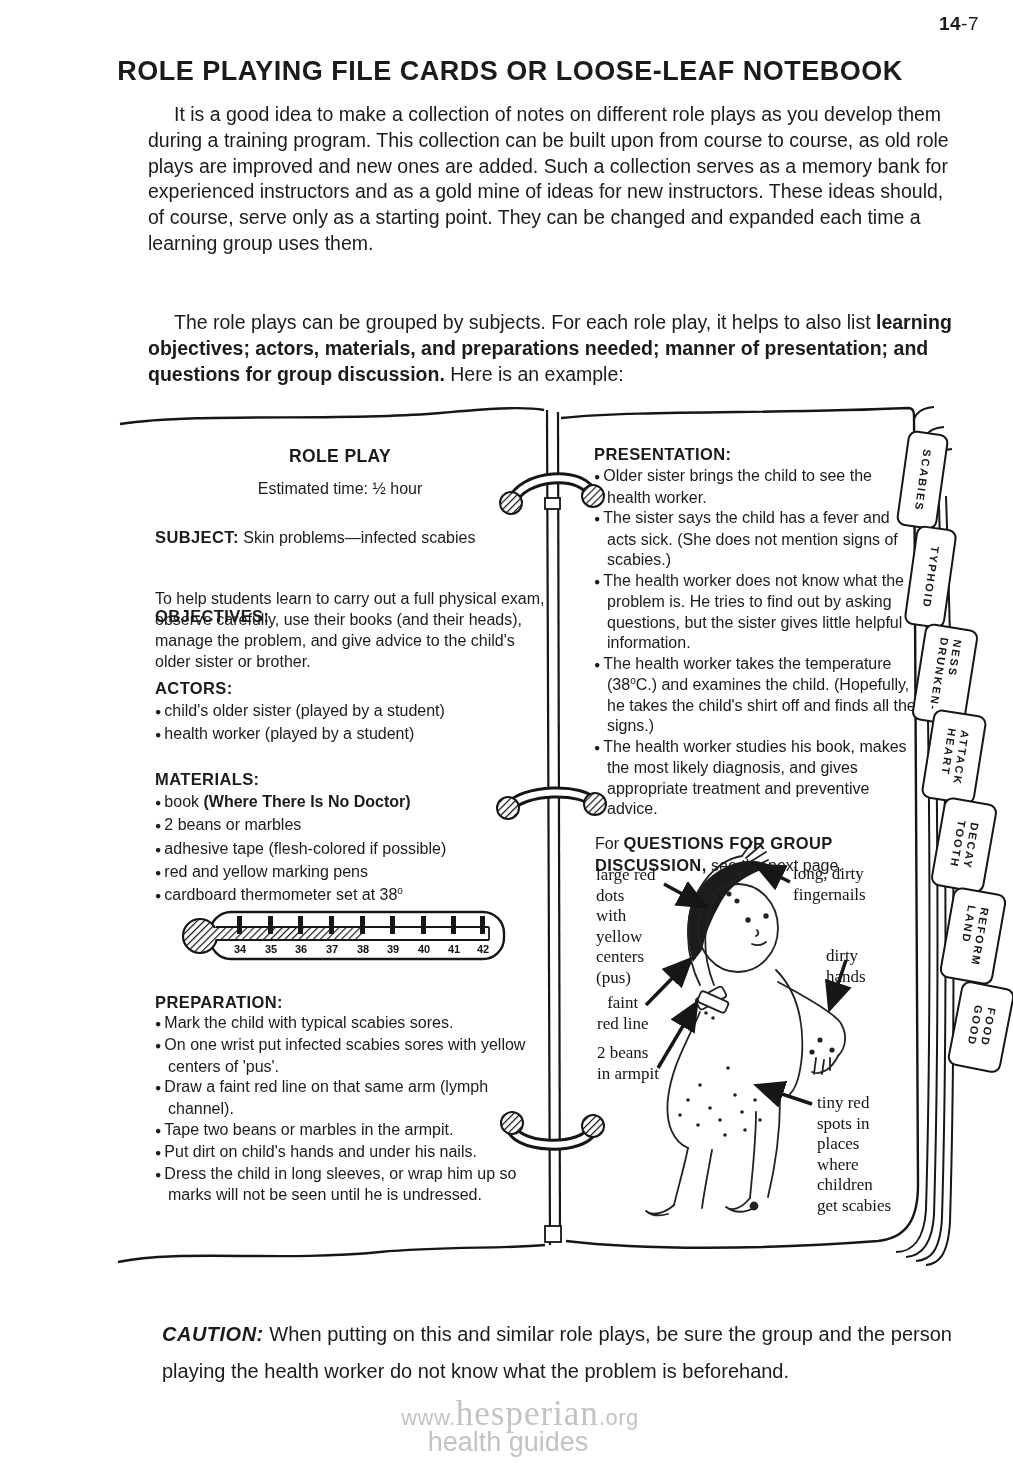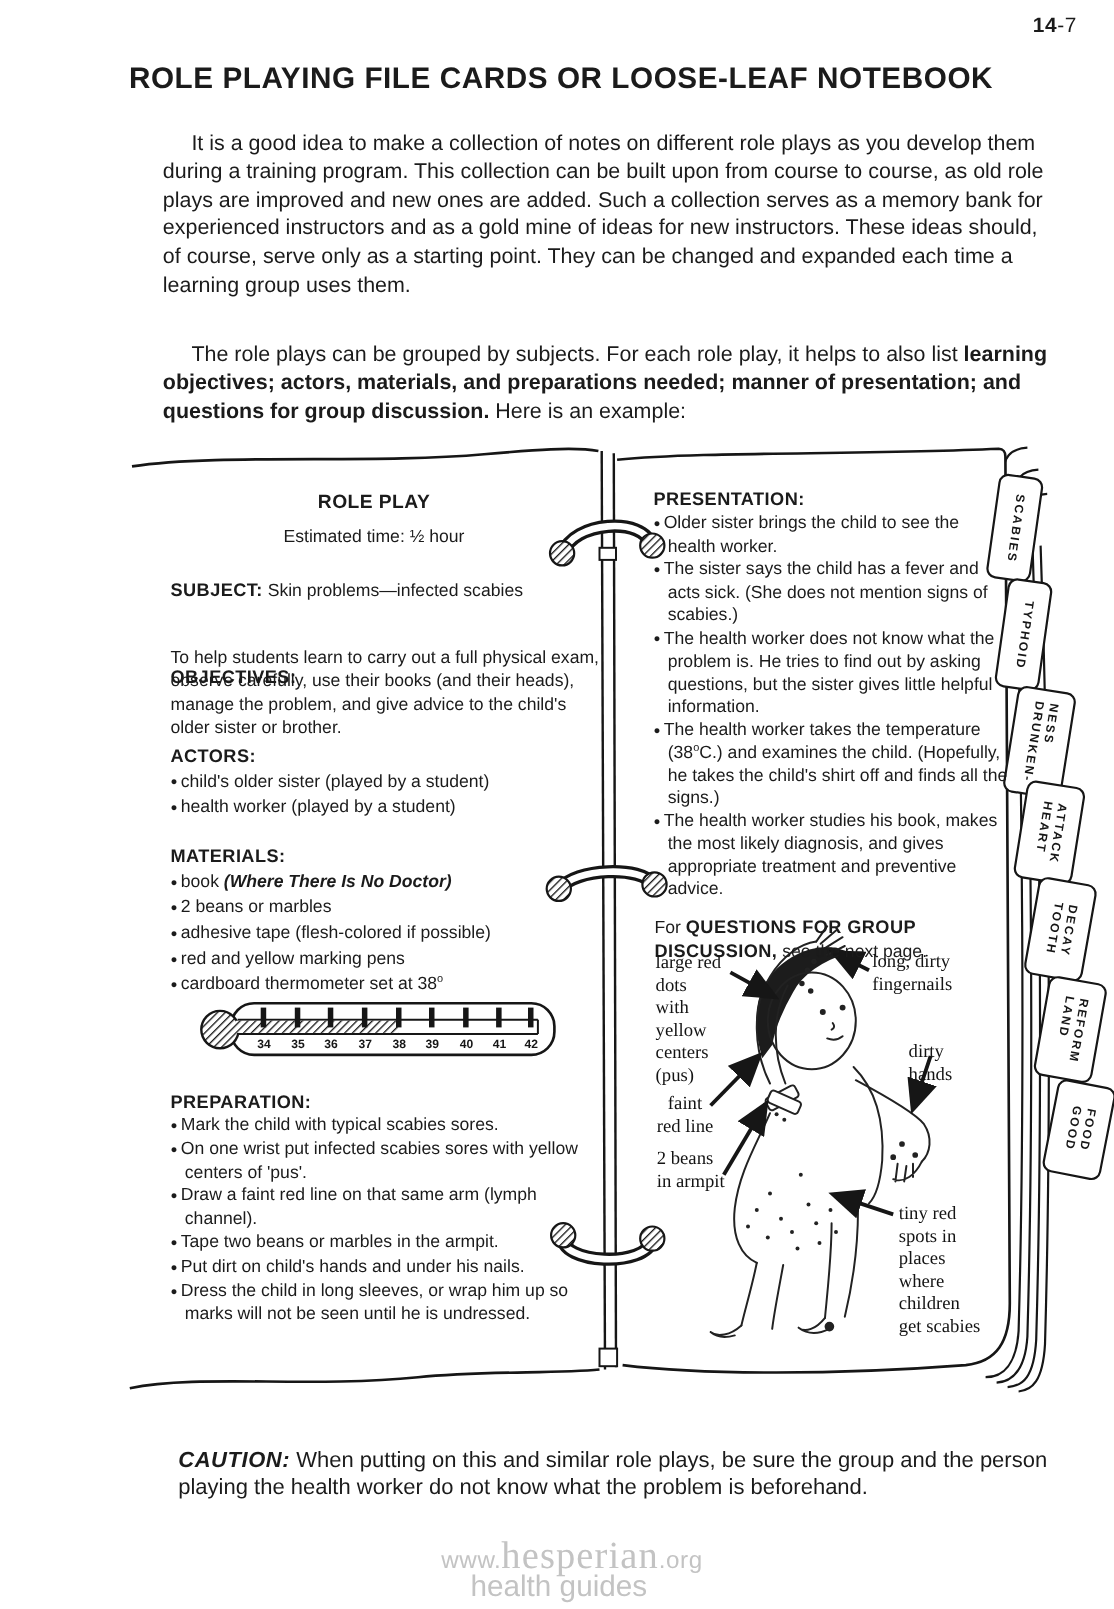--- a/index.html
+++ b/index.html
@@ -17,36 +17,36 @@
   }
   .tab span{
     writing-mode:vertical-lr;text-orientation:mixed;white-space:pre-line;
     font-weight:bold;font-size:11px;letter-spacing:2px;line-height:1.2;color:#161616;
   }
   #page-number{top:13px;right:34px;font-size:19px;letter-spacing:.5px;}
   #page-number .b{font-weight:bold;}
   #title{top:56px;left:60px;width:900px;text-align:center;font-size:27px;font-weight:bold;letter-spacing:.5px;white-space:nowrap;}
   .intro{left:148px;width:806px;font-size:19.5px;line-height:25.8px;text-align:left;}
   .intro .ind{display:inline-block;width:26px;}
-  #para1{top:118px;}
+  #para1{top:102px;}
   #para2{top:310px;}
   .bold{font-weight:bold;}
   .card{font-size:16px;line-height:21px;}
   .cardhead{font-weight:bold;font-size:16.5px;letter-spacing:.4px;}
   .bul{padding-left:13px;text-indent:-13px;margin:0;}
   .bul::before{content:"●";font-size:10.5px;margin-right:3px;position:relative;top:-1px;}
   sup.deg{font-size:10px;vertical-align:6px;line-height:0;}
   .figlabel{font-family:"Liberation Serif",serif;font-size:17px;line-height:20.5px;white-space:pre-line;color:#141414;}
-  #caution{left:162px;top:1316px;width:820px;font-size:20px;line-height:24px;}
+  #caution{left:162px;top:1316px;width:820px;font-size:20px;line-height:37px;}
   #caution .cl{font-weight:bold;font-style:italic;letter-spacing:.5px;}
   #watermark{left:106px;top:1394px;width:828px;text-align:center;color:#c3c3c3;}
   #watermark .w1{font-size:22px;letter-spacing:.5px;}
   #watermark .brand{font-family:"Liberation Serif",serif;font-size:35px;letter-spacing:1px;}
   #watermark .w2{font-size:27px;margin-top:-7px;transform:translateX(-12px);}
-  .it{font-style:italic;}
+  .it{}
 </style>
 </head>
 <body>
 
 <svg id="artwork" width="1013" height="1463" viewBox="0 0 1013 1463">
   <defs>
     <pattern id="hatch" width="5" height="5" patternUnits="userSpaceOnUse" patternTransform="rotate(45)">
       <rect width="5" height="5" fill="#ffffff"></rect>
       <line x1="0" y1="0" x2="0" y2="5" stroke="#161616" stroke-width="2.4"></line>
     </pattern>

